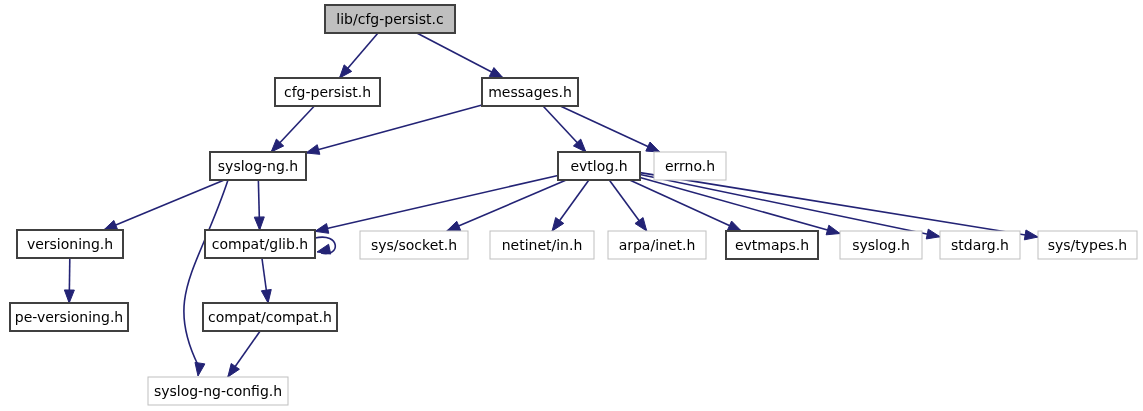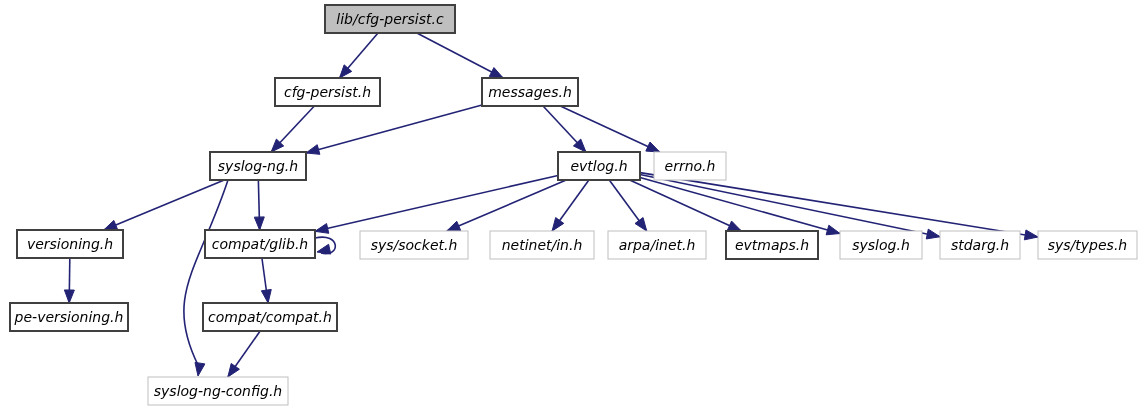--- a/index.html
+++ b/index.html
@@ -7,21 +7,20 @@
     padding: 0;
     background: #ffffff;
   }
   #graph-root {
     position: relative;
     width: 1143px;
     height: 411px;
     background: #ffffff;
     font-family: "DejaVu Sans", sans-serif;
     overflow: hidden;
-    font-style: italic;
   }
   svg#graph-canvas {
     position: absolute;
     left: 0;
     top: 0;
     width: 1143px;
     height: 411px;
     display: block;
   }
   .node-rect {

